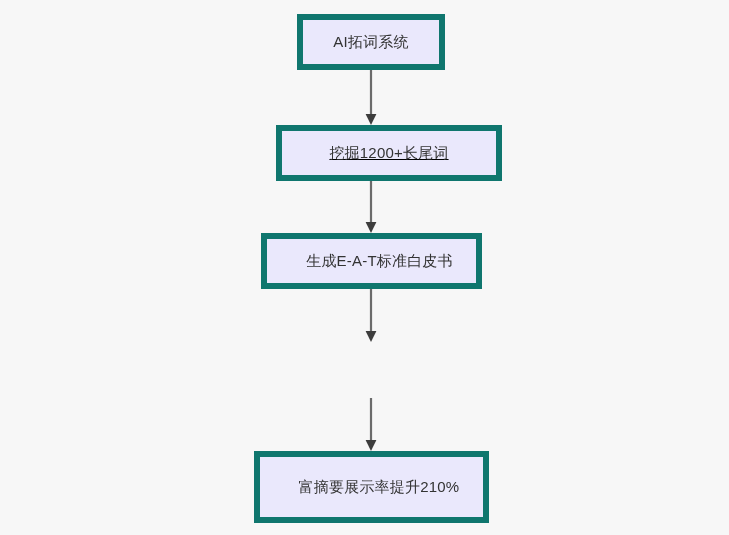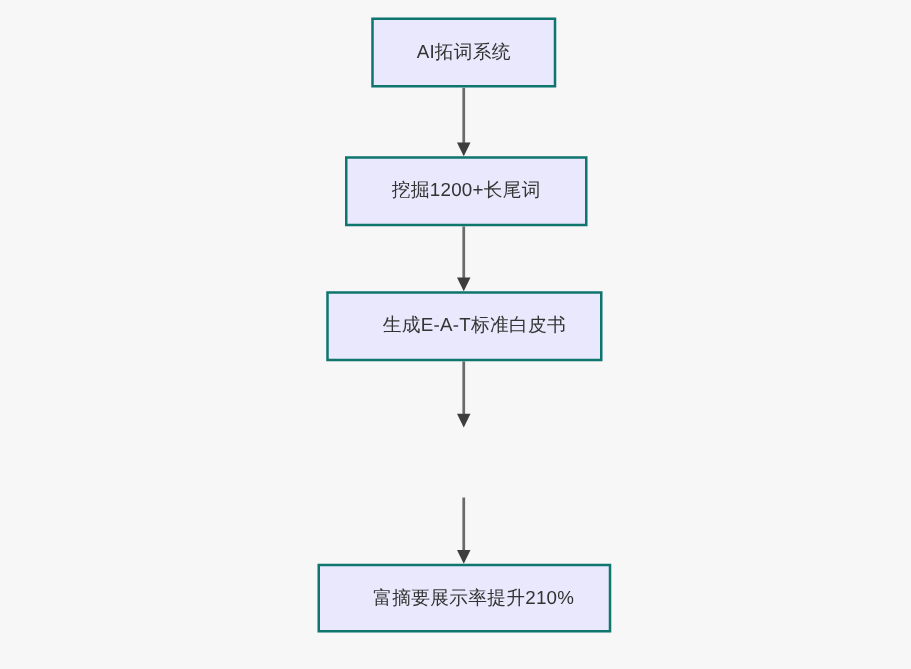--- a/index.html
+++ b/index.html
@@ -17,21 +17,21 @@
   #flowchart-canvas {
     position: relative;
     width: 729px;
     height: 535px;
     background: #f7f7f7;
   }
   .node {
     position: absolute;
     box-sizing: border-box;
     background: #eae8fc;
-    border: 2px solid #0f766e;
+    border: 6px solid #0f766e;
     display: flex;
     align-items: center;
     justify-content: center;
     z-index: 2;
   }
   .node-label {
     font-size: 15px;
     line-height: 1.2;
     color: #333333;
     letter-spacing: 0.2px;
@@ -86,26 +86,26 @@
     <svg width="20" height="53" viewBox="0 0 20 53" aria-hidden="true">
       <line class="edge-line" x1="10" y1="0" x2="10" y2="45"></line>
       <polygon class="edge-arrowhead" points="10,53 4.6,42 15.4,42"></polygon>
     </svg>
   </div>
 
   <div class="node" style="left:297px; top:14px; width:148px; height:56px;">
     <span class="node-label">AI拓词系统</span>
   </div>
 
-  <div class="node" style="left:276px; top:125px; width:194px; height:56px;">
+  <div class="node" style="left:276px; top:125px; width:226px; height:56px;text-decoration:underline;">
     <span class="node-label">挖掘1200+长尾词</span>
   </div>
 
   <div class="node" style="left:261px; top:233px; width:221px; height:56px;padding-left:16px;">
     <span class="node-label">生成E-A-T标准白皮书</span>
   </div>
 
 
-  <div class="node" style="left:254px; top:451px; width:235px; height:55px;padding-left:15px;">
+  <div class="node" style="left:254px; top:451px; width:235px; height:72px;padding-left:15px;">
     <span class="node-label">富摘要展示率提升210%</span>
   </div>
 
 </div>
 
 </body></html>

